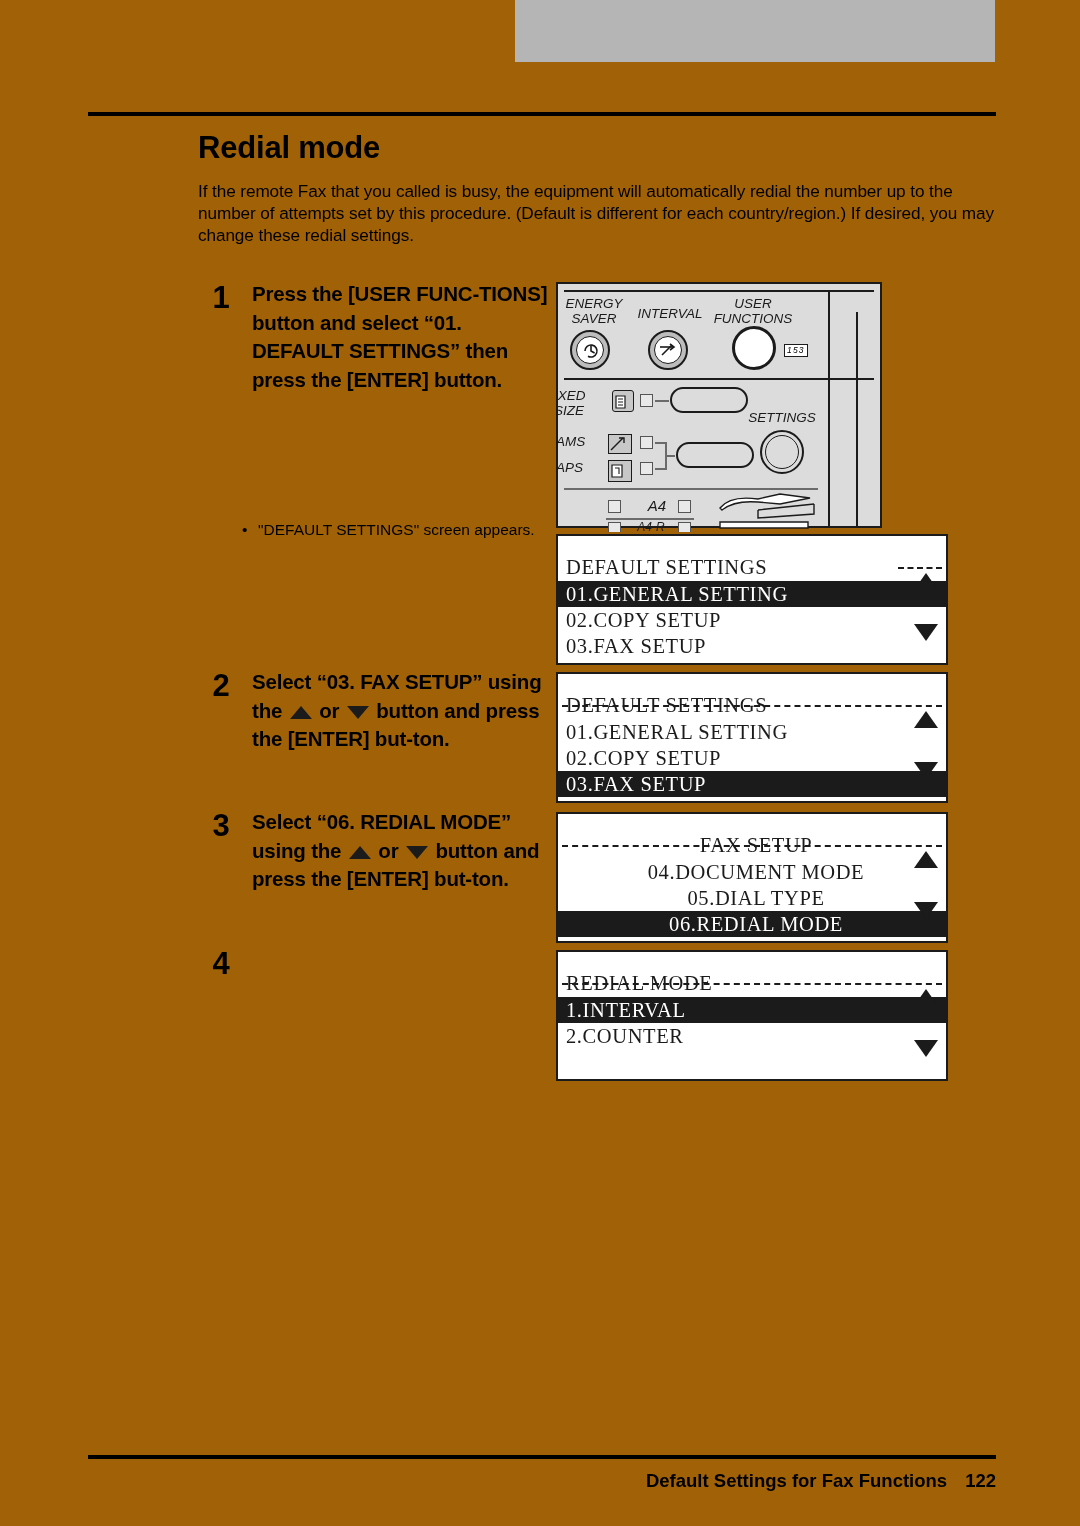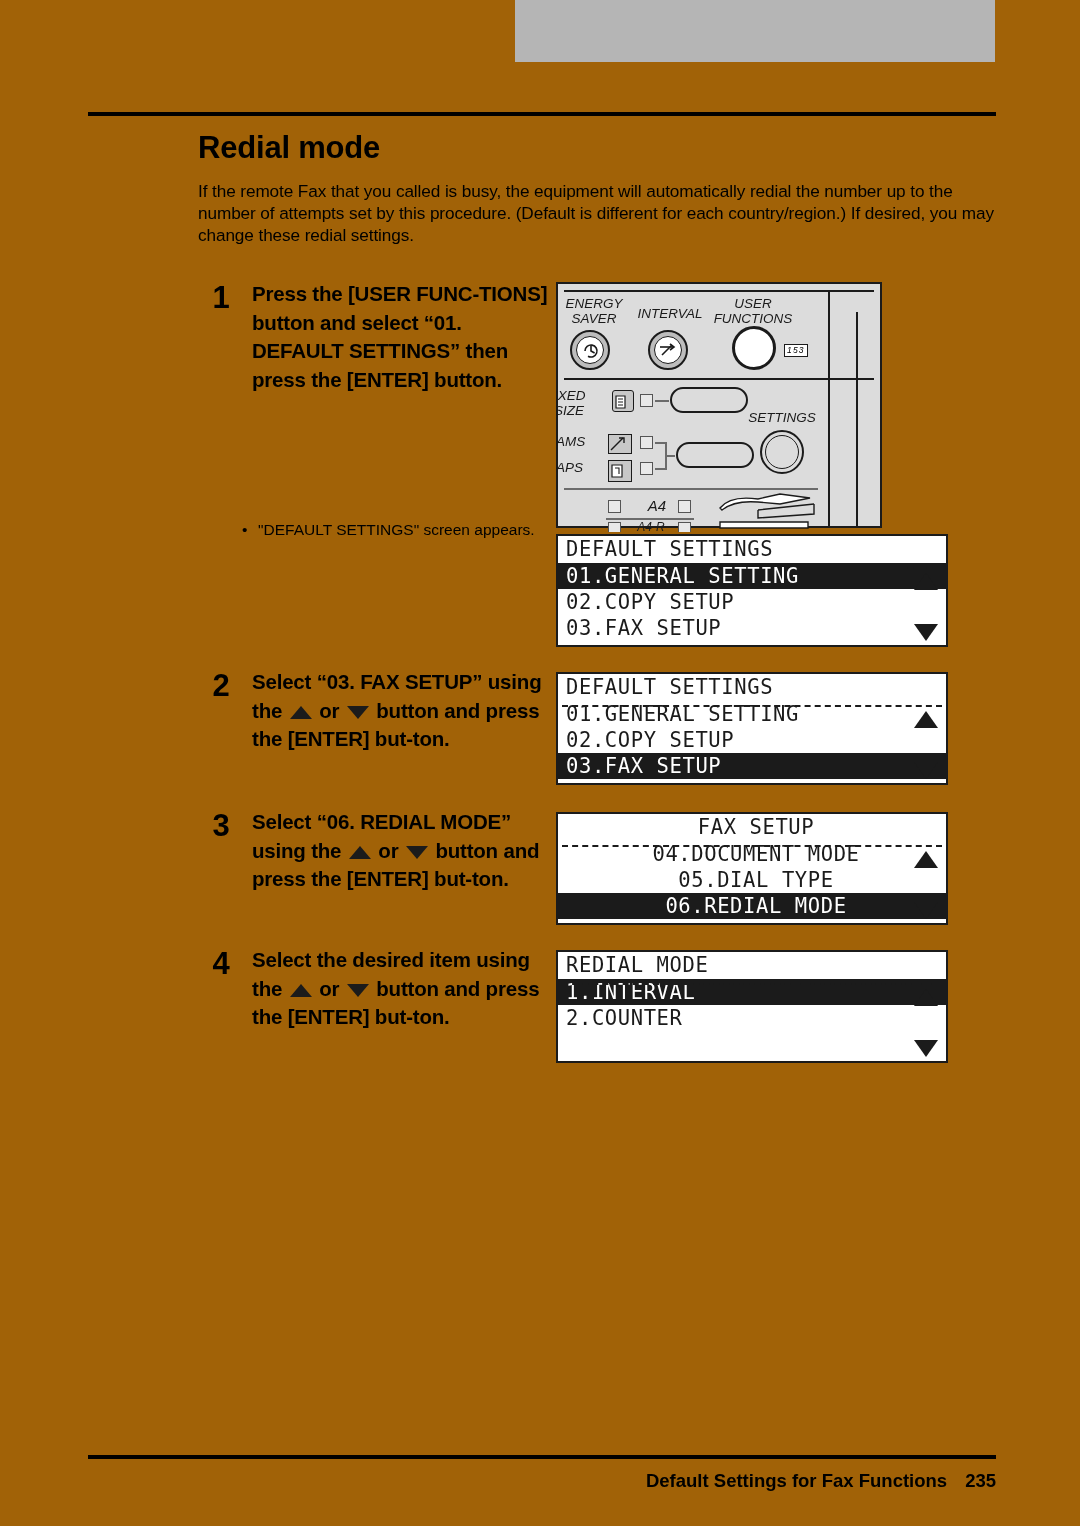--- a/index.html
+++ b/index.html
@@ -201,21 +201,22 @@
     position: absolute;
     left: 556px;
     width: 392px;
     border: 2.5px solid #1b1b1b;
     background: #ffffff;
     box-sizing: border-box;
     font-family: "DejaVu Sans Mono", monospace;
   }
   .lcd-inner {
     position: relative;
-    padding: 0 0 4px 0;
+    padding: 18px 0 4px 0;
+    font-family: Liberation Serif, serif;
   }
   .lcd-row {
     position: relative;
     height: 26px;
     line-height: 26px;
     font-size: 20.5px;
     letter-spacing: 0.6px;
     padding-left: 8px;
     white-space: pre;
     color: #1b1b1b;
@@ -423,34 +424,31 @@
       <div class="lcd-row">04.DOCUMENT MODE</div>
       <div class="lcd-row">05.DIAL TYPE</div>
       <div class="lcd-row sel full">06.REDIAL MODE</div>
       <div class="lcd-dash" style="top:31px;"></div>
       <div class="lcd-arrow up" style="top:37px;"></div>
       <div class="lcd-arrow down" style="top:88px;"></div>
     </div>
   </div>
 
   <div class="step-num" style="left:204px; top:946px;">4</div>
-  <div class="step-body" style="left:252px; top:946px; width:312px;">
-    <span>Select the desired item using the </span><span class="arw tri-up"></span><span> or </span><span class="arw tri-dn"></span><span> button and press the [ENTER] but-ton.</span>
-  </div>
 
   <div class="lcd" style="top:950px;">
     <div class="lcd-inner">
       <div class="lcd-row title-row">REDIAL MODE</div>
       <div class="lcd-row sel full">1.INTERVAL</div>
       <div class="lcd-row">2.COUNTER</div>
       <div class="lcd-row"></div>
       <div class="lcd-dash" style="top:31px;"></div>
       <div class="lcd-arrow up" style="top:37px;"></div>
       <div class="lcd-arrow down" style="top:88px;"></div>
     </div>
   </div>
 
   <div class="rule-bottom"></div>
   <div class="footer">
-    <span>Default Settings for Fax Functions</span><span class="pg">235</span>
+    <span>Default Settings for Fax Functions</span><span class="pg">122</span>
   </div>
 
 </div>
 
 </body></html>

